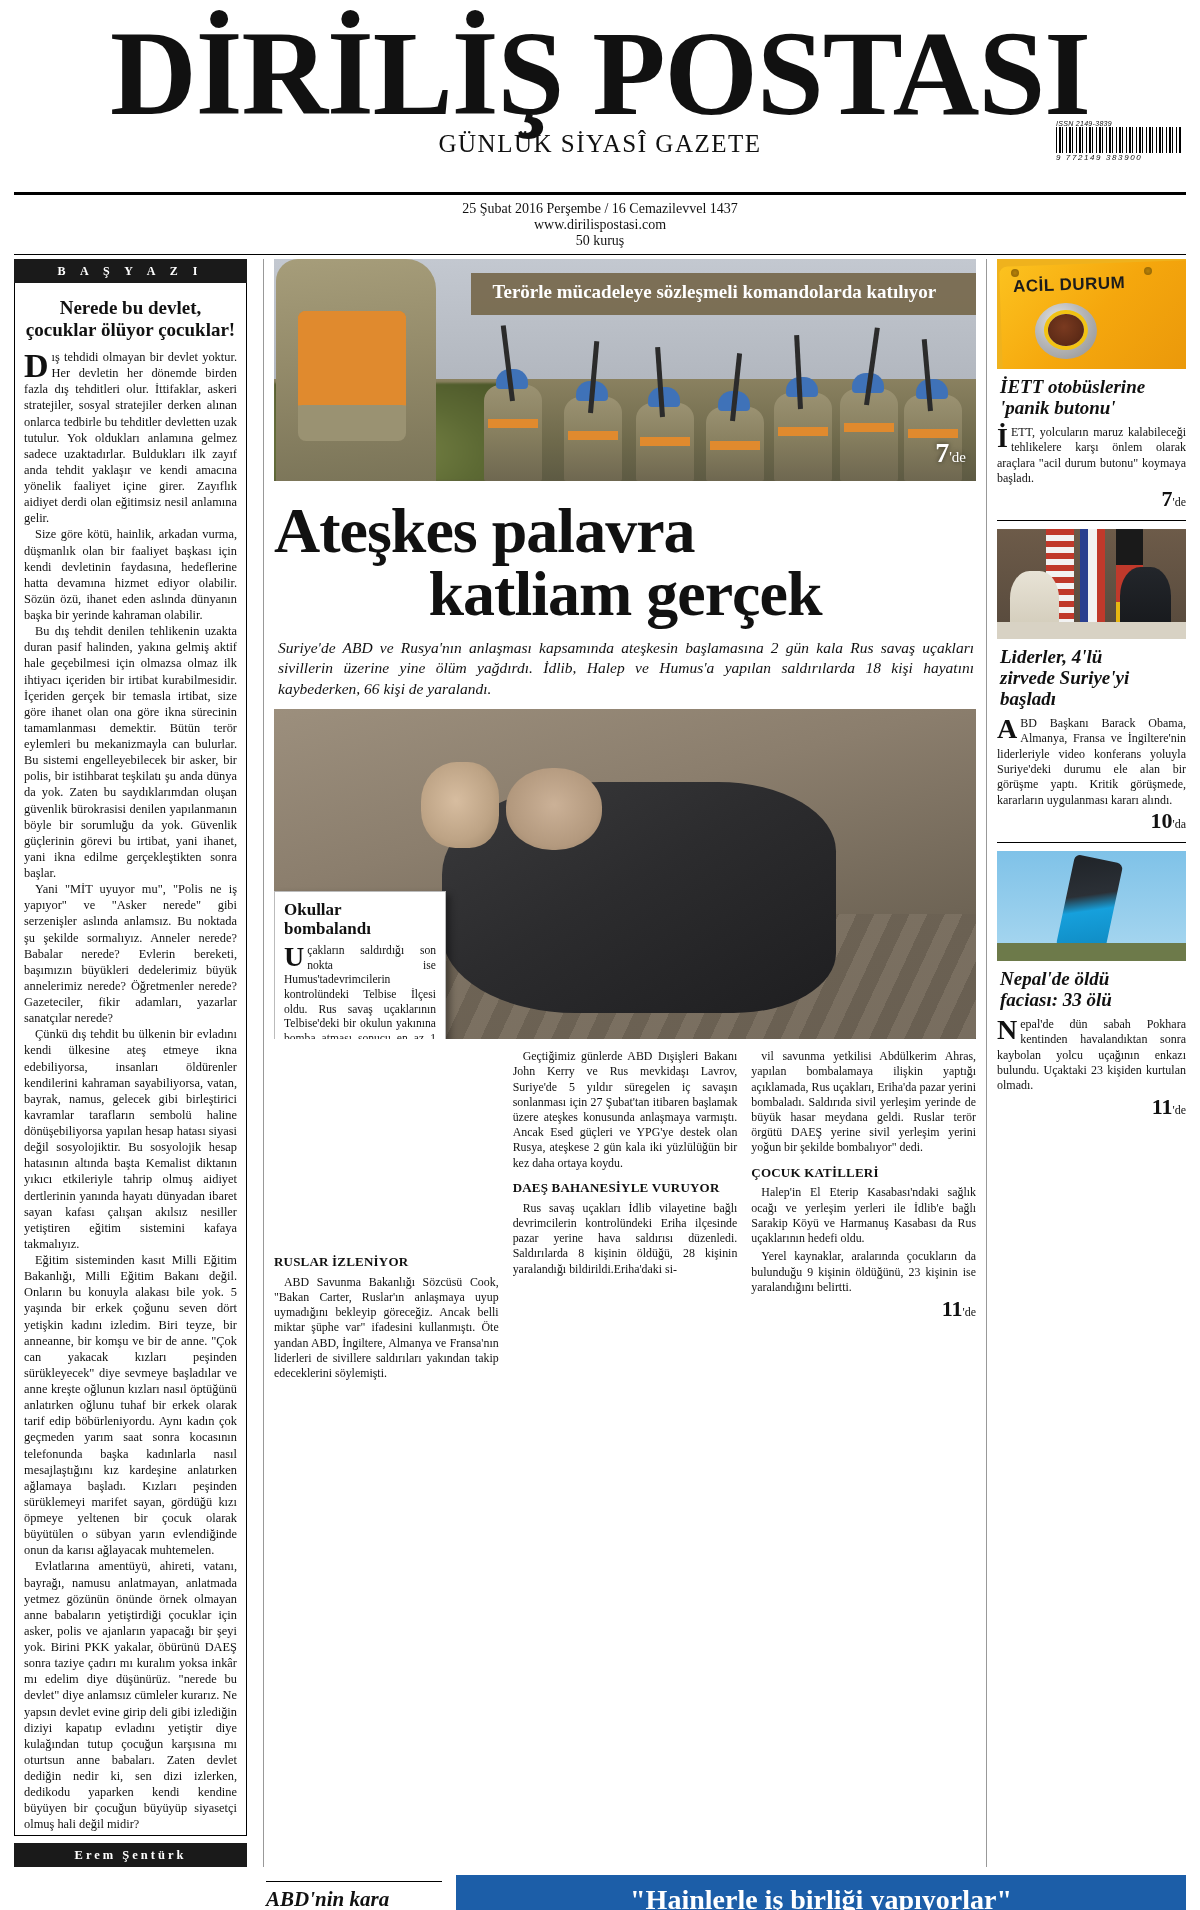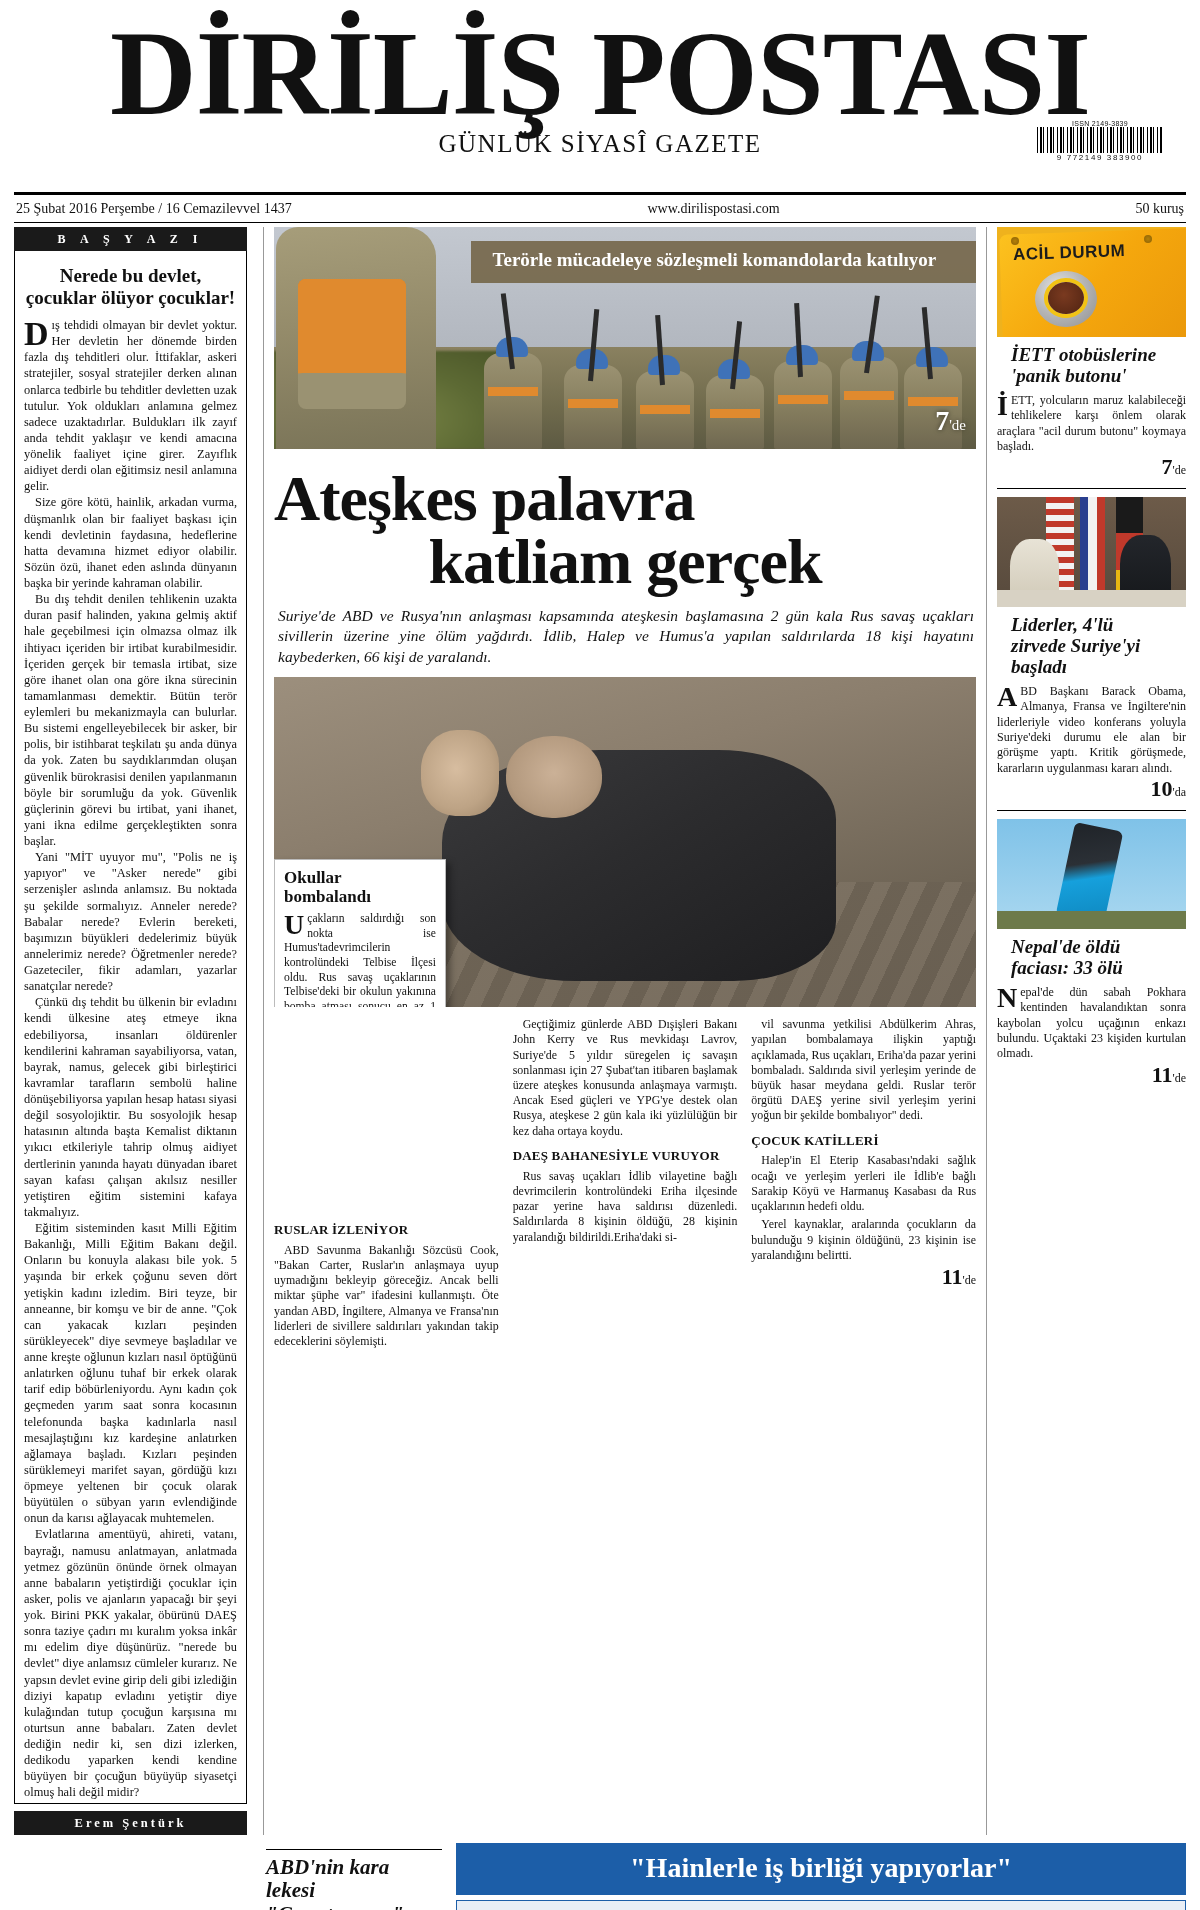--- a/index.html
+++ b/index.html
@@ -26,39 +26,39 @@
     white-space: nowrap;
   }
   .masthead-sub {
     text-align: center;
     font-size: 25px;
     letter-spacing: 1.5px;
     margin-top: -4px;
     font-family: "Liberation Serif", serif;
   }
   .barcode-box {
-    position: absolute; right: 23px; top: 120px;
-    width: 126px; text-align: center;
+    position: absolute; right: 4px; top: 120px;
+    width: 126px;  font-style: italic;
   }
   .barcode-issn { font-size: 7px; letter-spacing: .3px; font-family:"Liberation Sans",sans-serif; }
   .barcode-bars {
     height: 26px; width: 126px;
     background: repeating-linear-gradient(to right,
       #000 0px, #000 1px, #fff 1px, #fff 3px,
       #000 3px, #000 5px, #fff 5px, #fff 6px,
       #000 6px, #000 7px, #fff 7px, #fff 10px);
   }
   .barcode-num { font-size: 8px; letter-spacing: 1.6px; font-family:"Liberation Sans",sans-serif; }
 
   
   .rule-thick { border-top: 3px solid #000; }
   .rule-thin  { border-top: 1px solid #000; }
   .infobar {
     display: flex; justify-content: space-between; align-items: center;
-    font-size: 14px; padding: 6px 2px 5px 2px;
+    font-size: 14px; padding: 6px 2px 5px 2px; flex-direction: column;
   }
   .infobar .center { font-size: 14px; }
 
   
   .body-grid { display: flex; gap: 0; margin-top: 4px; }
   .col-left { width: 250px; flex: none; padding-right: 16px; border-right: 1px solid #999; }
   .col-mid  { flex: 1; padding: 0 10px; }
   .col-right{ width: 200px; flex: none; padding-left: 10px; border-left: 1px solid #999; }
 
   
@@ -207,21 +207,21 @@
   }
   .acil-btn::after {
     content:""; position:absolute; left:13px; top:11px; width:36px; height:32px;
     border-radius:50%; background: radial-gradient(circle at 45% 40%, #7a3a20 0%, #5c2a16 70%);
     box-shadow: 0 0 0 4px #f2c314;
   }
   .acil-screw { position:absolute; width:8px; height:8px; border-radius:50%;
     background: radial-gradient(circle,#b58109 0%,#8a6005 100%); }
   .side-title {
     font-style: italic; font-weight: bold; font-size: 19px; line-height: 1.1;
-    margin: 8px 14px 6px;
+    margin: 8px 3px 6px;
   }
   .side-body { font-size: 12px; line-height: 1.28; text-align: justify; }
   .side-body.dropcap::first-letter {
     float:left; font-size:28px; line-height:.82; font-weight:bold; padding:2px 3px 0 0;
   }
   .side-rule { border-top: 1px solid #000; margin: 10px 0 8px; }
   .side-photo { width:100%; height:110px; position:relative; overflow:hidden; }
   .merkel-photo { background: linear-gradient(180deg,#6d5b49 0%,#56493c 100%); }
   .merkel-photo .flagA { position:absolute; left:26%; top:0; width:15%; height:100%;
      background: repeating-linear-gradient(180deg,#c0392b 0 6px,#f2f2f2 6px 12px); }

